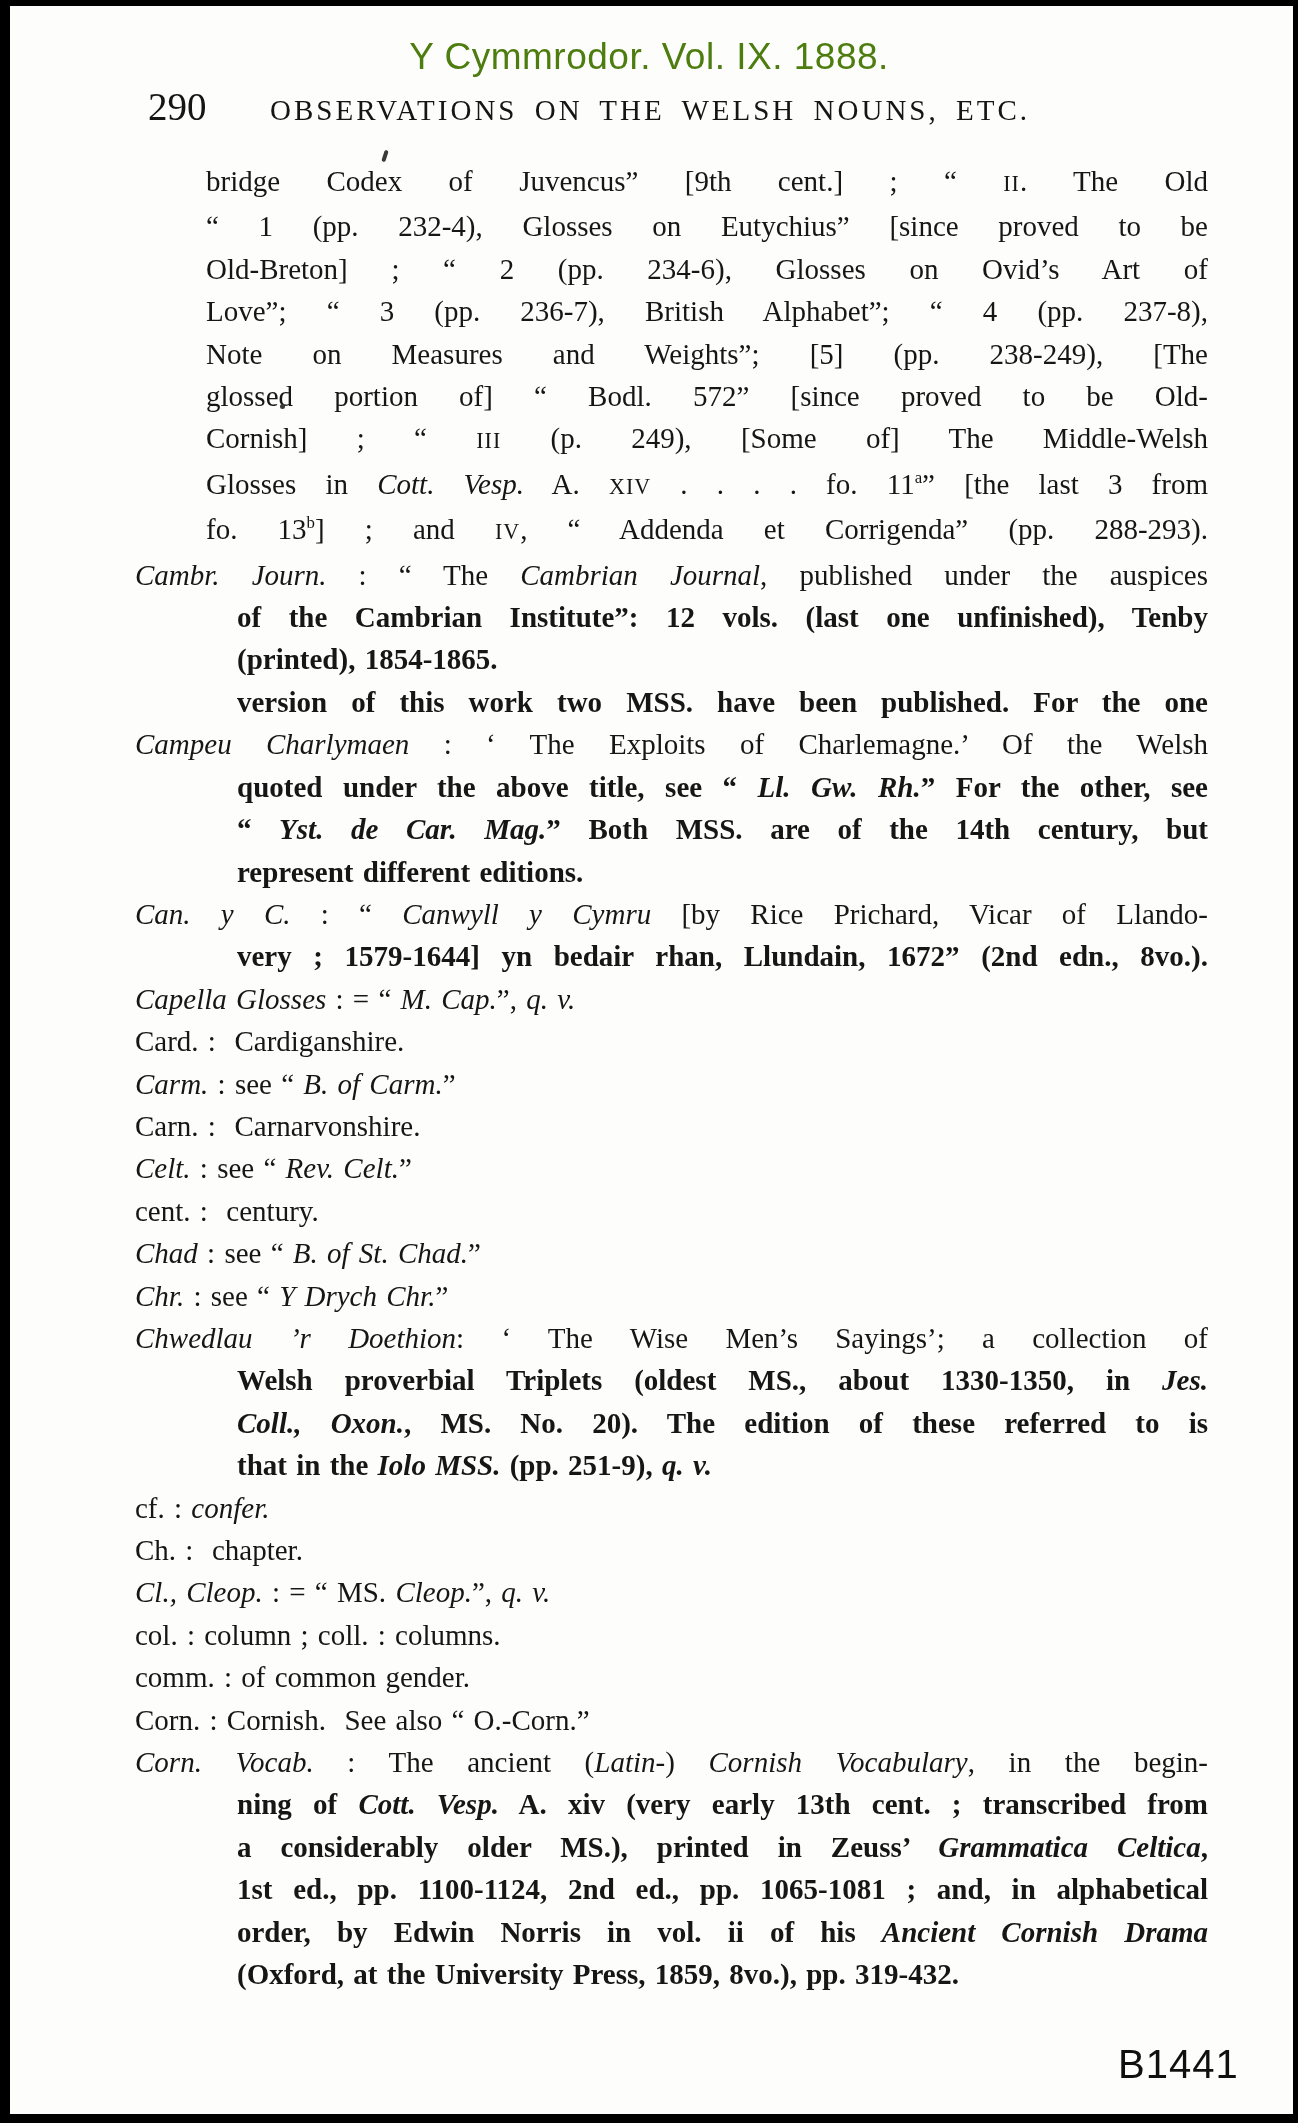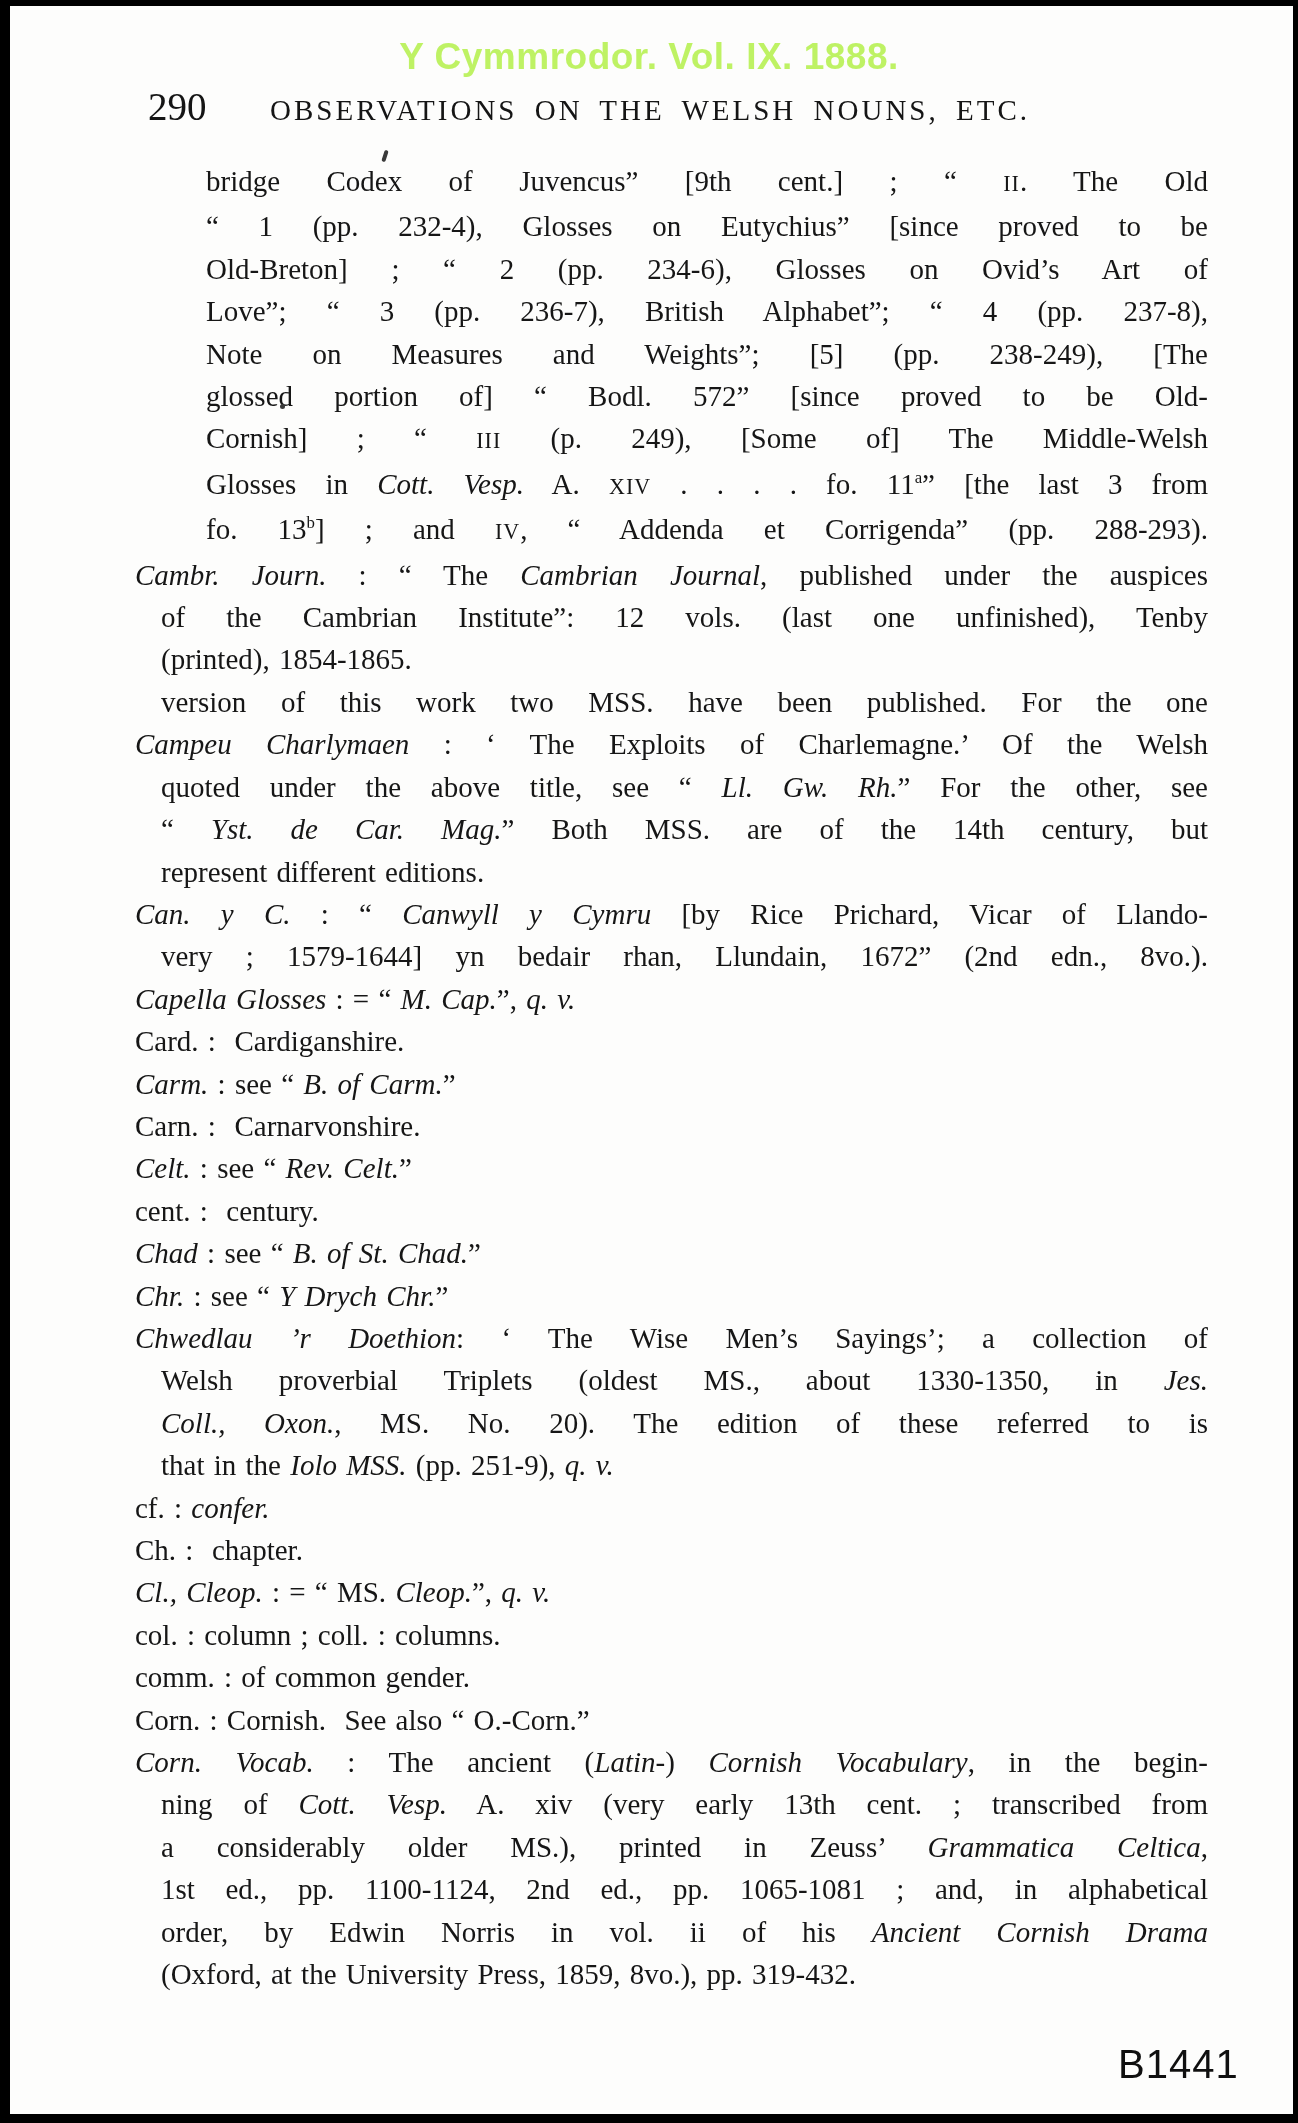--- a/index.html
+++ b/index.html
@@ -12,43 +12,42 @@
   }
   .paper {
     position:absolute;
     left:10px; top:6px; right:5px; bottom:9px;
     background:#fdfdfc;
   }
   .scan-header {
     position:absolute; left:0; top:36px; width:100%;
     text-align:center;
     font-family:"Liberation Sans", sans-serif;
-    font-size:37px; color:#bef264;
+    font-size:37px; color:#4d7c0f;
     letter-spacing:0.5px;
-    font-weight:bold;
   }
   .page-number {
     position:absolute; left:130px; top:84px;
     font-size:39px; color:#151515;margin-left:18px;
   }
   .running-head {
     position:absolute; left:240px; top:94px; width:820px;
     text-align:center;
     font-size:29px; color:#151515;
     letter-spacing:3px; word-spacing:7px;
     white-space:nowrap;
   }
   .glossary {
     position:absolute; left:135px; top:160px; width:1073px;
     font-size:29px; line-height:42.4px; color:#161616;
     word-spacing:2px;
   }
   .line { text-align:left; }
   .line.just { text-align:justify; text-align-last:justify; -moz-text-align-last:justify; }
-  .line.cont { margin-left:26px; }
+  .line.cont { margin-left:102px;font-weight:bold; }
   .line.deep { margin-left:71px; }
   .i  { font-style:italic; }
   .sc { font-size:0.76em; letter-spacing:1px; }
   .sup{ vertical-align:super; font-size:0.58em; line-height:0; }
   .stamp {
     position:absolute; left:1118px; top:2042px;
     font-family:"Liberation Sans", sans-serif;
     font-size:40px; color:#101010;
     letter-spacing:1px;
   }

